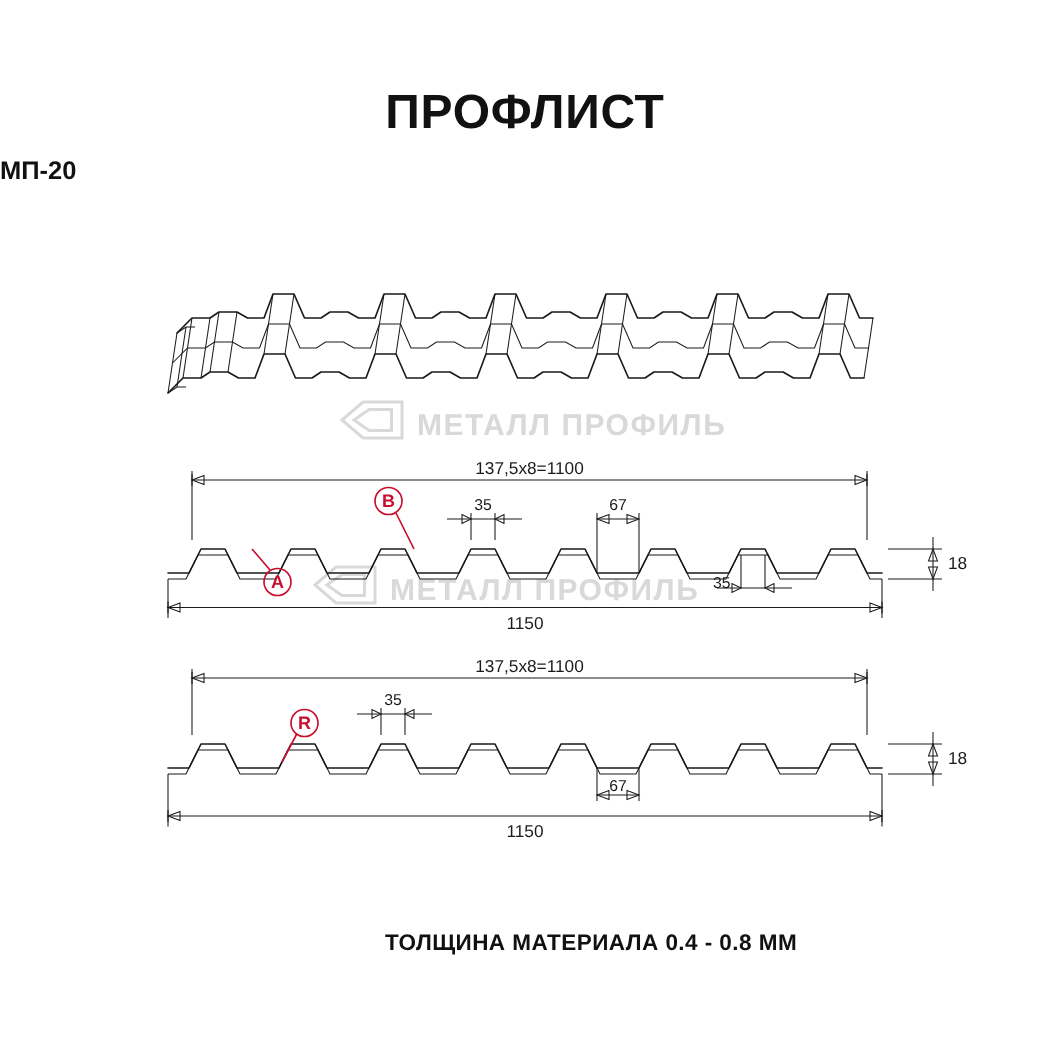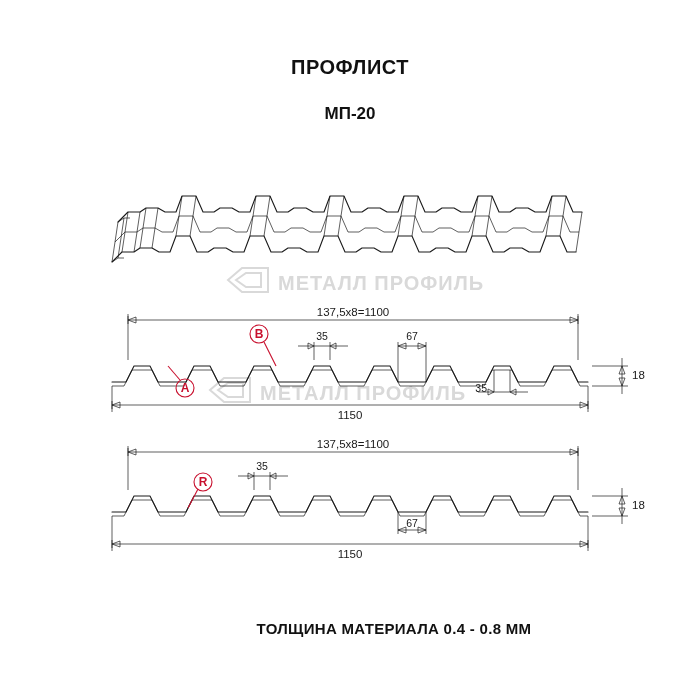--- a/index.html
+++ b/index.html
@@ -20,31 +20,31 @@
     inset: 0;
     width: 700px;
     height: 700px;
   }
   .title {
     position: absolute;
     top: 56px;
     left: 0;
     width: 700px;
     text-align: center;
-    font-size: 20px;
+    font-size: 32px;
     font-weight: bold;
     letter-spacing: 0.5px;
     color: #111111;
   }
   .subtitle {
     position: absolute;
     top: 104px;
     left: 0;
     width: 700px;
-    text-align: center;
+    text-align: left;
     font-size: 17px;
     font-weight: bold;
     color: #111111;
   }
   .footnote {
     position: absolute;
     top: 620px;
     left: 0;
     width: 700px;
     text-align: center;

